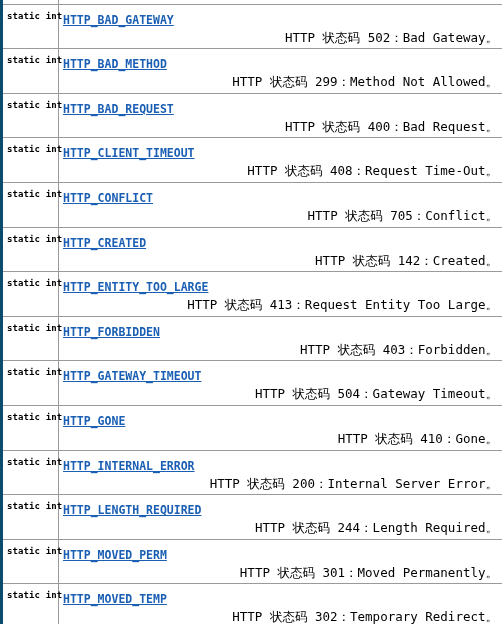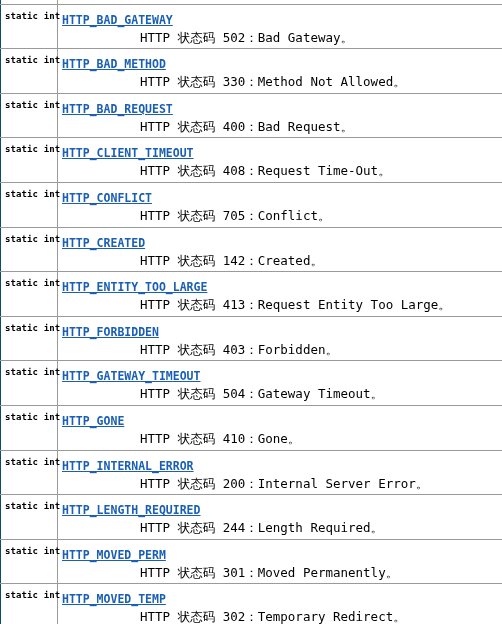--- a/index.html
+++ b/index.html
@@ -44,21 +44,21 @@
   td.description-cell {
     border-top: 1px solid #9a9a9a;
     border-bottom: 1px solid #9a9a9a;
     padding: 0;
     vertical-align: top;
     background: #ffffff;
   }
 
   td.modifier-cell {
     width: 57px;
-    border-left: 1px solid #0c4a6e;
+    border-left: 3px solid #0c4a6e;
     border-right: 1px solid #9a9a9a;
     padding: 6px 4px 0 4px;
     box-sizing: border-box;
     font-family: "DejaVu Sans Mono", "Liberation Mono", monospace;
     font-size: 9px;
     font-weight: bold;
     line-height: 11px;
     color: #000000;
     white-space: nowrap;
     letter-spacing: 0.1px;
@@ -84,20 +84,21 @@
 
   .field-desc {
     margin-top: 2px;
     padding-left: 78px;
     font-family: "DejaVu Sans Mono", "Liberation Mono", monospace;
     font-size: 12.5px;
     font-weight: normal;
     color: #000000;
     line-height: 16px;
     white-space: nowrap;
+    text-align: right;
   }
 </style>
 </head>
 <body>
 
 <div class="viewport">
   <div class="scroller">
     <table class="field-summary">
       <tbody id="field-rows">
           <tr>
@@ -105,21 +106,21 @@
             <td class="description-cell">
               <div class="field-desc">HTTP 状态码 202：Accepted。</div>
             </td>
           </tr>
           <tr>
             <td class="modifier-cell">static int</td>
             <td class="description-cell"><a class="field-link">HTTP_BAD_GATEWAY</a><div class="field-desc">HTTP 状态码 502：Bad Gateway。</div></td>
           </tr>
           <tr>
             <td class="modifier-cell">static int</td>
-            <td class="description-cell"><a class="field-link">HTTP_BAD_METHOD</a><div class="field-desc">HTTP 状态码 330：Method Not Allowed。</div></td>
+            <td class="description-cell"><a class="field-link">HTTP_BAD_METHOD</a><div class="field-desc">HTTP 状态码 299：Method Not Allowed。</div></td>
           </tr>
           <tr>
             <td class="modifier-cell">static int</td>
             <td class="description-cell"><a class="field-link">HTTP_BAD_REQUEST</a><div class="field-desc">HTTP 状态码 400：Bad Request。</div></td>
           </tr>
           <tr>
             <td class="modifier-cell">static int</td>
             <td class="description-cell"><a class="field-link">HTTP_CLIENT_TIMEOUT</a><div class="field-desc">HTTP 状态码 408：Request Time-Out。</div></td>
           </tr>
           <tr>

